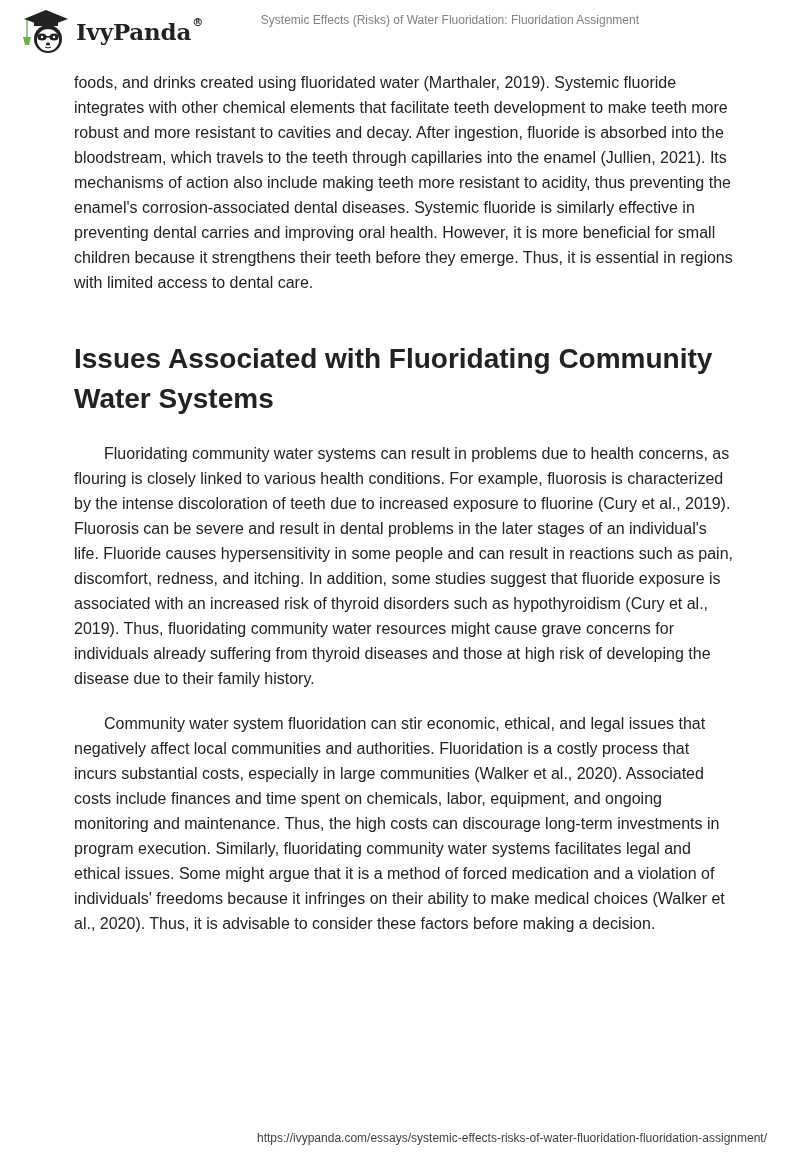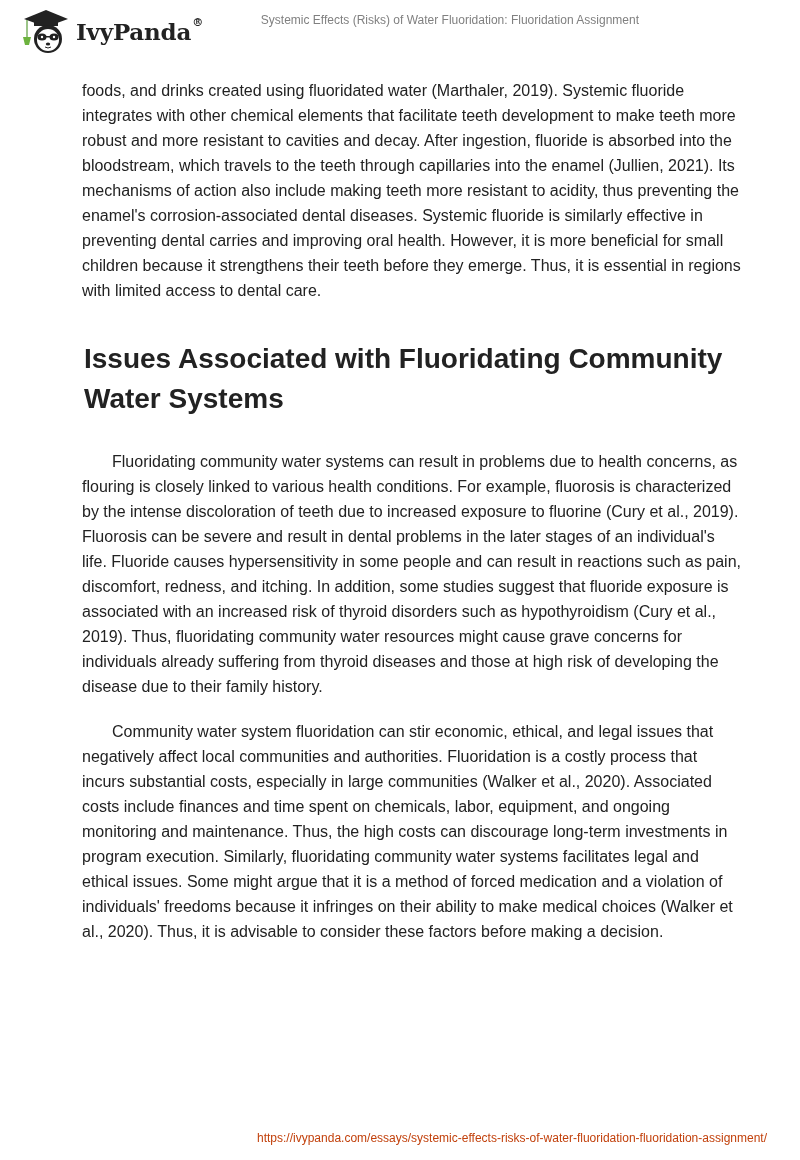--- a/index.html
+++ b/index.html
@@ -6,28 +6,28 @@
   body { width: 800px; height: 1160px; position: relative; overflow: hidden;
          font-family: "Liberation Sans", sans-serif; color: #222222; }
   .header { position: absolute; left: 0; top: 0; width: 672px; height: 60px; }
   .logo { position: absolute; left: 18px; top: 8px; display: flex; align-items: center; height: 46px; }
   .logo svg { width: 56px; height: 48px; }
   .logo-text { font-family: "DejaVu Serif", serif; font-weight: bold; font-size: 23px; color: #222;
                margin-left: 2px; letter-spacing: -0.2px; }
   .logo-text sup { font-size: 11px; vertical-align: top; position: relative; top: -2px; margin-left: 1px; }
   .doc-title { position: absolute; right: 33px; top: 13px; font-size: 12px; color: #808080; }
   .content { position: absolute; left: 74px; top: 70px; width: 660px; }
-  p { margin: 8px; font-size: 16px; line-height: 25px; color: #222; }
+  p { margin: 0; font-size: 16px; line-height: 25px; color: #222; }
   p.indent { text-indent: 30px; }
   h2 { margin: 0; font-size: 28px; line-height: 40px; font-weight: bold; color: #222; }
   .p1 { position: absolute; top: 0; left: 0; width: 660px; }
-  .h { position: absolute; top: 269px; left: 0; width: 660px; margin-left: 10px; }
+  .h { position: absolute; top: 269px; left: 0; width: 660px; }
   .p2 { position: absolute; top: 371px; left: 0; width: 660px; }
   .p3 { position: absolute; top: 641px; left: 0; width: 660px; }
-  .footer-url { position: absolute; right: 33px; top: 1131px; font-size: 12px; color: #c2410c; }
+  .footer-url { position: absolute; right: 33px; top: 1131px; font-size: 12px; color: #404040; }
 </style>
 </head>
 <body>
 
 <div class="header">
   <div class="logo">
     <svg viewBox="0 0 56 48">
 
       <polygon points="6,12 28,3 50,12 28,20" fill="#222"></polygon>
       <rect x="16" y="12" width="24" height="7" fill="#222"></rect>

